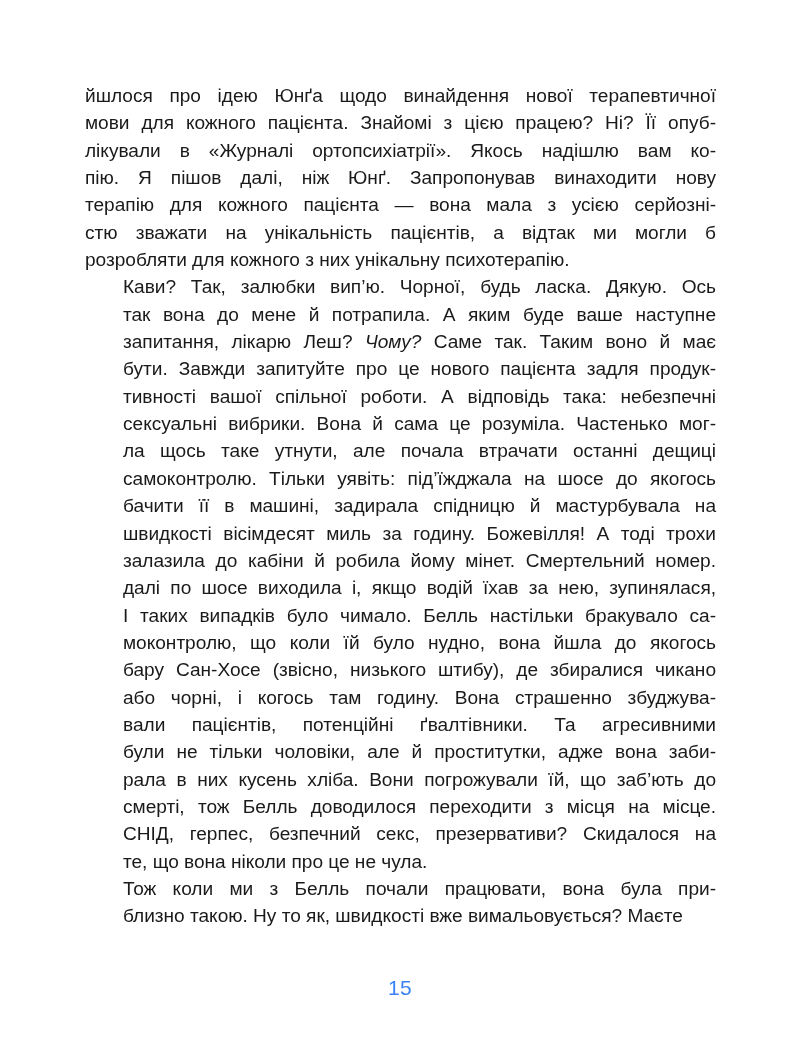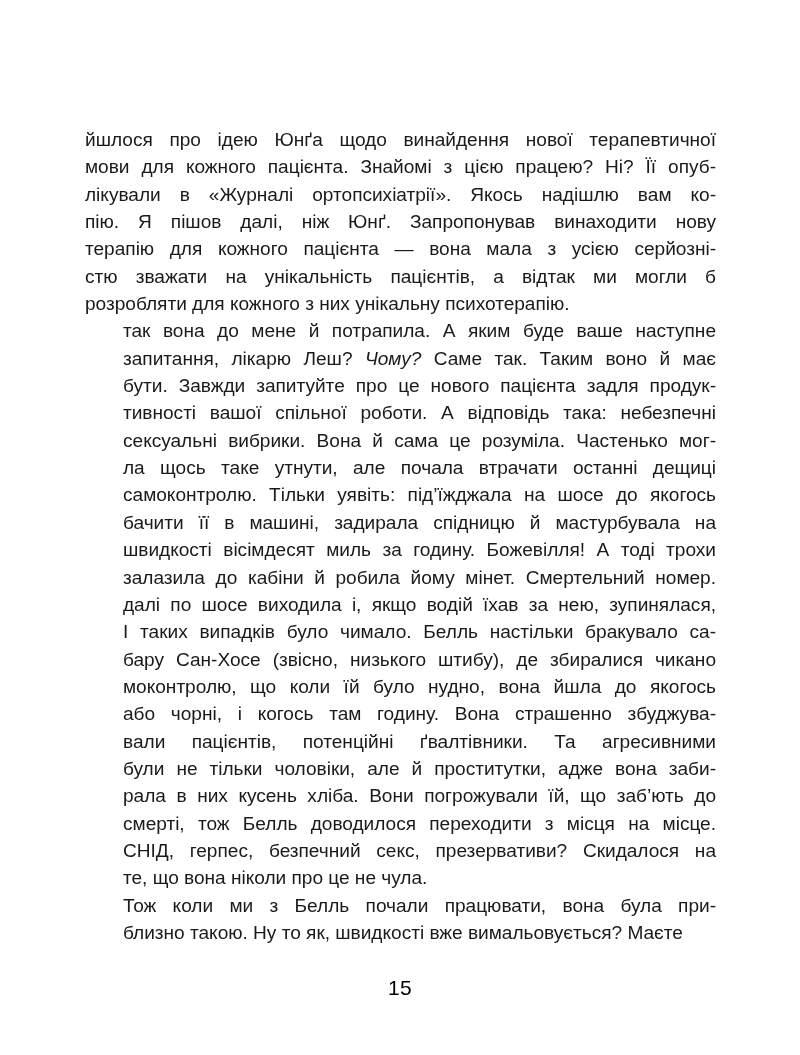--- a/index.html
+++ b/index.html
@@ -19,21 +19,20 @@
     background: #ffffff;
     overflow: hidden;
     box-sizing: border-box;
   }
 
   .text-block {
     position: absolute;
     left: 85px;
     top: 82px;
     width: 631px;
-    margin-top: 44px;
   }
 
   .para {
     margin: 0;
     font-size: 19.1px;
     line-height: 27.35px;
     color: #1a1a1a;
     text-align: justify;
     text-align-last: left;
     letter-spacing: -0.02px;
@@ -64,54 +63,55 @@
   }
 
   .folio {
     position: absolute;
     left: 0;
     right: 0;
     top: 975px;
     text-align: center;
     font-size: 21px;
     line-height: 26px;
-    color: #000000;
+    color: #3b82f6;
     letter-spacing: 0.3px;
   }
 </style>
 </head>
 <body>
 
 <div class="page">
 
   <div class="text-block" id="text-block">
       <p class="para">
         <span class="line">йшлося про ідею Юнґа щодо винайдення нової терапевтичної</span>
         <span class="line">мови для кожного пацієнта. Знайомі з цією працею? Ні? Її опуб-</span>
         <span class="line">лікували в «Журналі ортопсихіатрії». Якось надішлю вам ко-</span>
         <span class="line">пію. Я пішов далі, ніж Юнґ. Запропонував винаходити нову</span>
         <span class="line">терапію для кожного пацієнта — вона мала з усією серйозні-</span>
         <span class="line">стю зважати на унікальність пацієнтів, а відтак ми могли б</span>
         <span class="line last">розробляти для кожного з них унікальну психотерапію.</span>
       </p>
       <p class="para indent">
+        <span class="line indent">Кави? Так, залюбки вип’ю. Чорної, будь ласка. Дякую. Ось</span>
         <span class="line">так вона до мене й потрапила. А яким буде ваше наступне</span>
         <span class="line">запитання, лікарю Леш? <em>Чому?</em> Саме так. Таким воно й має</span>
         <span class="line">бути. Завжди запитуйте про це нового пацієнта задля продук-</span>
         <span class="line">тивності вашої спільної роботи. А відповідь така: небезпечні</span>
         <span class="line">сексуальні вибрики. Вона й сама це розуміла. Частенько мог-</span>
         <span class="line">ла щось таке утнути, але почала втрачати останні дещиці</span>
         <span class="line">самоконтролю. Тільки уявіть: під’їжджала на шосе до якогось</span>
         <span class="line">бачити її в машині, задирала спідницю й мастурбувала на</span>
         <span class="line">швидкості вісімдесят миль за годину. Божевілля! А тоді трохи</span>
         <span class="line">залазила до кабіни й робила йому мінет. Смертельний номер.</span>
         <span class="line">далі по шосе виходила і, якщо водій їхав за нею, зупинялася,</span>
         <span class="line">І таких випадків було чимало. Белль настільки бракувало са-</span>
+        <span class="line">моконтролю, що коли їй було нудно, вона йшла до якогось</span>
         <span class="line">бару Сан-Хосе (звісно, низького штибу), де збиралися чикано</span>
-        <span class="line">моконтролю, що коли їй було нудно, вона йшла до якогось</span>
         <span class="line">або чорні, і когось там годину. Вона страшенно збуджува-</span>
         <span class="line">вали пацієнтів, потенційні ґвалтівники. Та агресивними</span>
         <span class="line">були не тільки чоловіки, але й проститутки, адже вона заби-</span>
         <span class="line">рала в них кусень хліба. Вони погрожували їй, що заб’ють до</span>
         <span class="line">смерті, тож Белль доводилося переходити з місця на місце.</span>
         <span class="line">СНІД, герпес, безпечний секс, презервативи? Скидалося на</span>
         <span class="line last">те, що вона ніколи про це не чула.</span>
       </p>
       <p class="para indent">
         <span class="line indent">Тож коли ми з Белль почали працювати, вона була при-</span>

